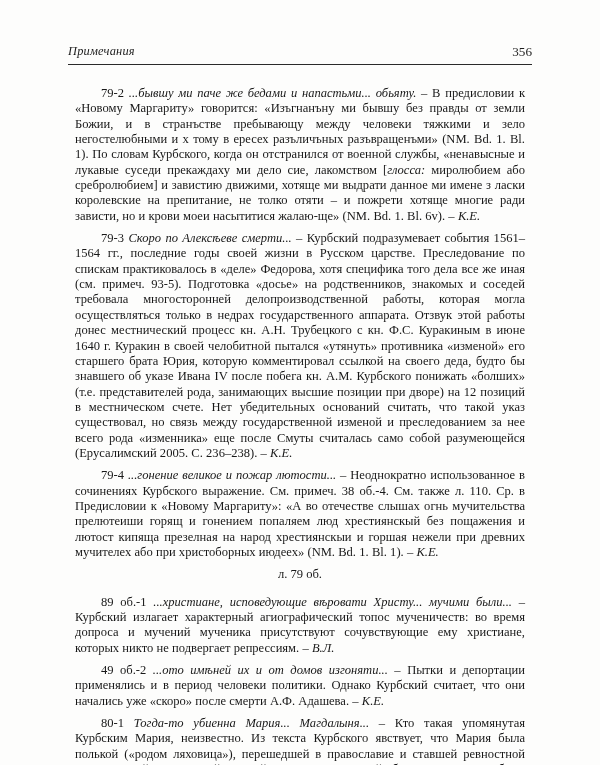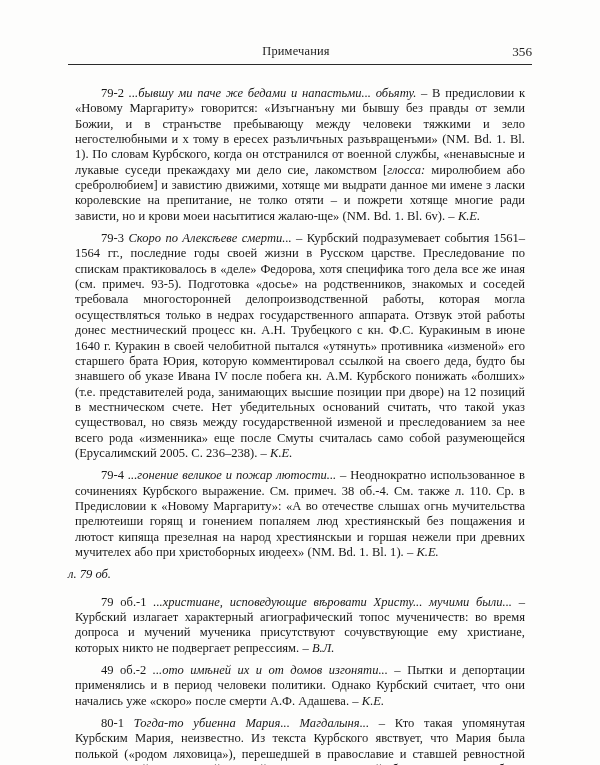--- a/index.html
+++ b/index.html
@@ -27,21 +27,22 @@
   .runhead {
     position: relative;
     height: 28px;
     margin-top: 44px;
   }
   .runhead-title {
     position: absolute;
     left: 0;
     right: 8px;
     top: 0;
-    text-align: center;
+    text-align: left;
+    font-style: italic;
     font-size: 12.4px;
     letter-spacing: 0.2px;
     color: #1d1d1d;
   }
   .runhead-folio {
     position: absolute;
     right: 0;
     top: 0;
     font-size: 13.2px;
     color: #1d1d1d;
@@ -62,24 +63,23 @@
     margin: 7px;
     text-indent: 26px;
     text-align: justify;
     font-size: 12.55px;
     line-height: 15.35px;
     hyphens: manual;
     word-spacing: 0.1px;
   }
   .folio-head {
     margin: 2px 0 12px 0;
-    text-align: left;
+    text-align: center;
     font-size: 12.55px;
     line-height: 15.35px;
-    font-style: italic;
   }
   i, em { font-style: italic; }
 </style>
 </head>
 <body>
 
 <div class="page">
   <div class="content">
 
     <div class="runhead">
@@ -89,21 +89,21 @@
     </div>
 
     <div class="body-block">
 
       <p class="note"><span>79-2 </span><i>...бывшу ми паче же бедами и напастьми... обьяту.</i><span> – </span><span>В предисловии к «Новому Маргариту» говорится: «Изъгнанъну ми бывшу без правды от земли Божии, и в странъстве пребывающу между человеки тяжкими и зело негостелюбными и х тому в ересех разъличъных разъвращенъми» (NM. Bd. 1. Bl. 1). По словам Курбского, когда он отстранился от военной службы, «ненавысные и лукавые суседи прекаждаху ми дело сие, лакомством [</span><i>глосса:</i><span> миролюбием або сребролюбием] и завистию движими, хотяще ми выдрати данное ми имене з ласки королевские на препитание, не толко отяти – и пожрети хотяще многие ради зависти, но и крови моеи насытитися жалаю-ще» (NM. Bd. 1. Bl. 6v). – </span><i>К.Е.</i></p>
       <p class="note"><span>79-3 </span><i>Скоро по Алексѣеве смерти...</i><span> – </span><span>Курбский подразумевает события 1561–1564 гг., последние годы своей жизни в Русском царстве. Преследование по спискам практиковалось в «деле» Федорова, хотя специфика того дела все же иная (см. примеч. 93-5). Подготовка «досье» на родственников, знакомых и соседей требовала многосторонней делопроизводственной работы, которая могла осуществляться только в недрах государственного аппарата. Отзвук этой работы донес местнический процесс кн. А.Н. Трубецкого с кн. Ф.С. Куракиным в июне 1640 г. Куракин в своей челобитной пытался «утянуть» противника «изменой» его старшего брата Юрия, которую комментировал ссылкой на своего деда, будто бы знавшего об указе Ивана IV после побега кн. А.М. Курбского понижать «болших» (т.е. представителей рода, занимающих высшие позиции при дворе) на 12 позиций в местническом счете. Нет убедительных оснований считать, что такой указ существовал, но связь между государственной изменой и преследованием за нее всего рода «изменника» еще после Смуты считалась само собой разумеющейся (Ерусалимский 2005. С. 236–238). – </span><i>К.Е.</i></p>
       <p class="note"><span>79-4 </span><i>...гонение великое и пожар лютости...</i><span> – </span><span>Неоднократно использованное в сочинениях Курбского выражение. См. примеч. 38 об.-4. См. также л. 110. Ср. в Предисловии к «Новому Маргариту»: «А во отечестве слышах огнь мучительства прелютеиши горящ и гонением попаляем люд хрестиянскый без пощажения и лютост кипяща презелная на народ хрестиянскыи и горшая нежели при древних мучителех або при христоборных июдеех» (NM. Bd. 1. Bl. 1). – </span><i>К.Е.</i></p>
 
       <div class="folio-head">л. 79 об.</div>
 
-      <p class="note"><span>79 об.-1 </span><i>...христиане, исповедующие вѣровати Христу... мучими были...</i><span> – </span><span>Курбский излагает характерный агиографический топос мученичеств: во время допроса и мучений мученика присутствуют сочувствующие ему христиане, которых никто не подвергает репрессиям. – </span><i>В.Л.</i></p>
+      <p class="note"><span>89 об.-1 </span><i>...христиане, исповедующие вѣровати Христу... мучими были...</i><span> – </span><span>Курбский излагает характерный агиографический топос мученичеств: во время допроса и мучений мученика присутствуют сочувствующие ему христиане, которых никто не подвергает репрессиям. – </span><i>В.Л.</i></p>
       <p class="note"><span>49 об.-2 </span><i>...ото имѣней их и от домов изгоняти...</i><span> – </span><span>Пытки и депортации применялись и в период человеки политики. Однако Курбский считает, что они начались уже «скоро» после смерти А.Ф. Адашева. – </span><i>К.Е.</i></p>
 
 
       <p class="note"><span>80-1 </span><i>Тогда-то убиенна Мария... Магдалыня...</i><span> – </span><span>Кто такая упомянутая Курбским Мария, неизвестно. Из текста Курбского явствует, что Мария была полькой («родом ляховица»), перешедшей в православие и ставшей ревностной православной христианкой, ведшей весьма аскетический образ жизни. Мария была матерью пяти сыновей</span></p>
 
     </div>
   </div>
 </div>
 
 </body></html>

